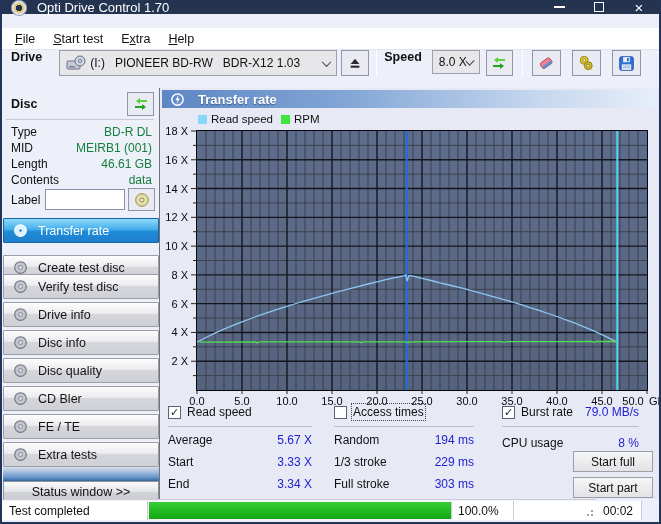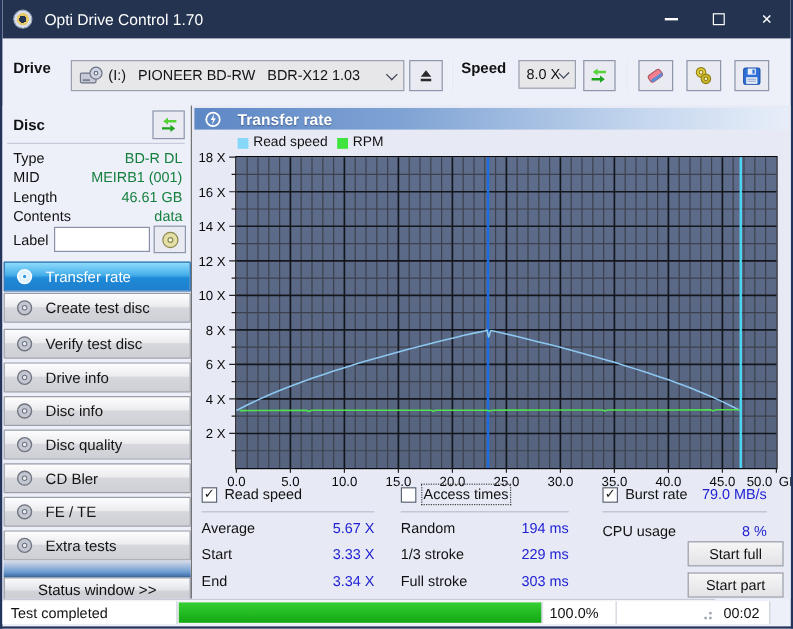--- a/index.html
+++ b/index.html
@@ -1,20 +1,20 @@
 <!DOCTYPE html>
 <html><head>
 <meta charset="utf-8">
 <style>
   html,body{margin:0;padding:0;background:#c9ccd8;font-family:"Liberation Sans","DejaVu Sans",sans-serif;}
   *{box-sizing:border-box;}
   #window{position:relative;width:661px;height:524px;background:#edeff9;border:2px solid #22345a;border-top:none;overflow:hidden;}
 
   
-  .titlebar{position:absolute;left:0;top:0;width:657px;height:32px;background:#243450;display:flex;align-items:center;}
+  .titlebar{position:absolute;left:0;top:0;width:657px;height:14px;background:#243450;display:flex;}
   .title-ico{width:16px;height:16px;margin:0 10px 0 9px;border-radius:50%;
     background:radial-gradient(circle at 50% 50%, #243450 0 3px, #e8c96a 3px 5px, #d8dde8 5px 7px, #9aa6bc 7px 8px);}
   .title-text{color:#fff;font-size:13px;}
   .win-controls{margin-left:auto;display:flex;height:100%;}
   .win-btn{width:40px;height:100%;display:flex;align-items:center;justify-content:center;color:#fff;font-size:15px;}
   .glyph-min{width:11px;height:1.5px;background:#fff;}
   .glyph-max{width:10px;height:10px;border:1.4px solid #fff;}
 
   
   .menubar{position:absolute;left:0;top:28px;width:657px;height:22px;background:#ffffff;display:flex;align-items:center;padding-left:4px;border-bottom:1px solid #e3e4ee;}
@@ -99,20 +99,26 @@
         </div>
       <div class="win-btn">
           <span class="glyph-max"></span>
         </div>
       <div class="win-btn">
           <span>×</span>
         </div>
     </div>
   </div>
 
+  <div class="menubar" id="menu-items">
+      <div class="menu-item"><span class="accel">F</span>ile</div>
+      <div class="menu-item"><span class="accel">S</span>tart test</div>
+      <div class="menu-item">E<span class="accel">x</span>tra</div>
+      <div class="menu-item"><span class="accel">H</span>elp</div>
+    </div>
 
   <div class="toolbar">
     <span class="tb-label" style="margin-left:9px">Drive</span>
     <div class="combo" style="width:278px;margin-left:17px">
       <svg width="20" height="16" viewBox="0 0 20 16">
         <rect x="1" y="6" width="13" height="8" rx="1" fill="#c7cbd6" stroke="#6d7386"></rect>
         <rect x="3" y="11" width="6" height="1.6" fill="#7b8196"></rect>
         <circle cx="14" cy="6" r="5" fill="#cfd4e2" stroke="#6d7386"></circle>
         <circle cx="14" cy="6" r="1.5" fill="#eef1f8" stroke="#6d7386"></circle>
       </svg>
@@ -204,21 +210,21 @@
       </div>
     </div>
     <div id="sidebar-items">
         <div class="side-btn sel" style="top: 130px;">
           <svg class="disc-ico" width="15" height="15" viewBox="0 0 16 16">
             <circle cx="8" cy="8" r="6.2" fill="#dff3ff" stroke="#ffffff" stroke-width="1.2"></circle>
             <circle cx="8" cy="8" r="2" fill="#2e9ae0" stroke="#ffffff" stroke-width="0.9"></circle>
           </svg>
           <span class="lbl">Transfer rate</span>
         </div>
-        <div class="side-btn" style="top: 156px;">
+        <div class="side-btn" style="top: 167px;">
           <svg class="disc-ico" width="15" height="15" viewBox="0 0 16 16">
             <circle cx="8" cy="8" r="6.2" fill="#c3c7d1" stroke="#70747f" stroke-width="1.2"></circle>
             <circle cx="8" cy="8" r="2" fill="#e9ebf1" stroke="#70747f" stroke-width="0.9"></circle>
           </svg>
           <span class="lbl">Create test disc</span>
         </div>
         <div class="side-btn" style="top: 186px;">
           <svg class="disc-ico" width="15" height="15" viewBox="0 0 16 16">
             <circle cx="8" cy="8" r="6.2" fill="#c3c7d1" stroke="#70747f" stroke-width="1.2"></circle>
             <circle cx="8" cy="8" r="2" fill="#e9ebf1" stroke="#70747f" stroke-width="0.9"></circle>

